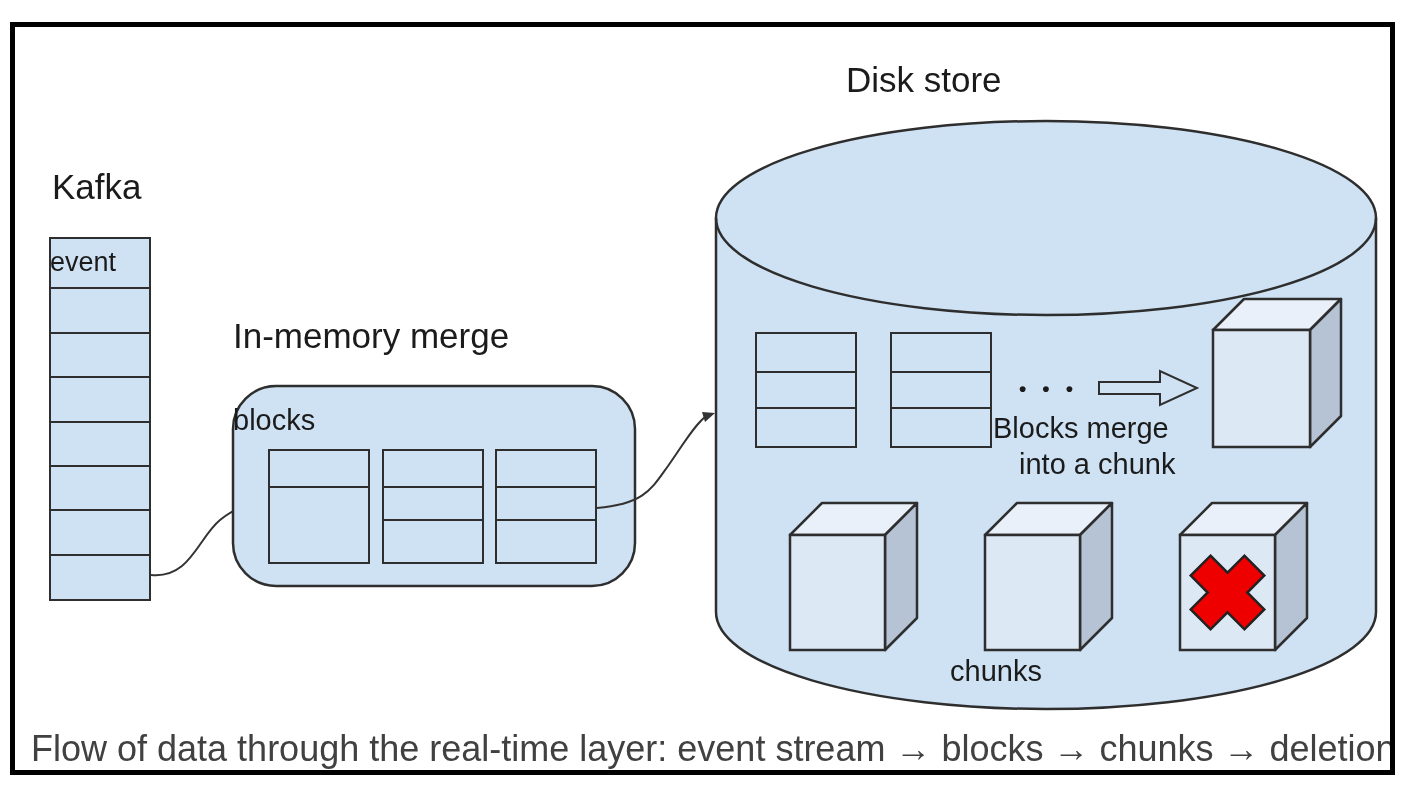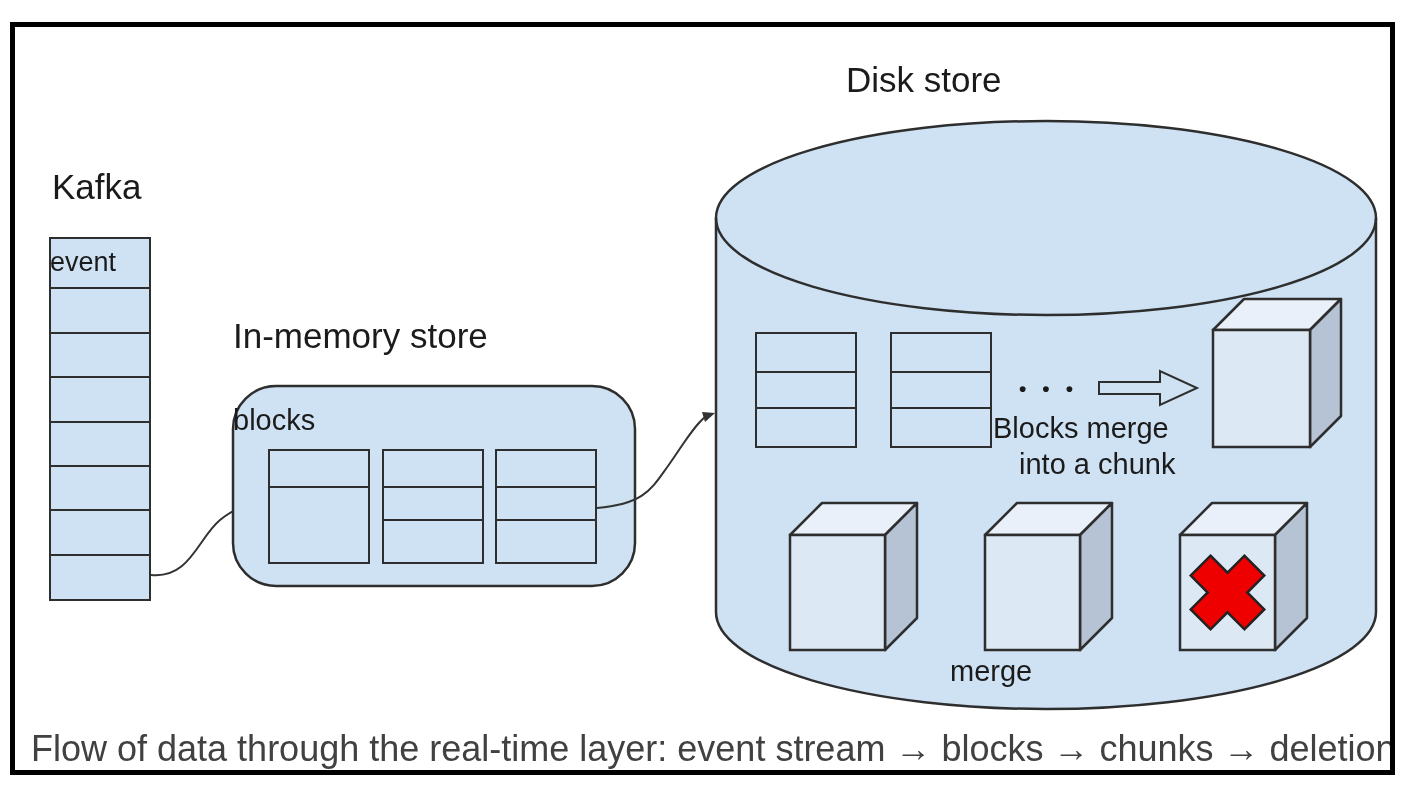--- a/index.html
+++ b/index.html
@@ -127,24 +127,24 @@
     <rect class="cube-front" x="1180" y="535" width="95" height="115"></rect>
     <g transform="translate(1227.5,592.5) rotate(45)">
       <path class="xmark" d="M-38,-14 L-14,-14 L-14,-38 L14,-38 L14,-14 L38,-14 L38,14 L14,14 L14,38 L-14,38 L-14,14 L-38,14 Z"></path>
     </g>
   </g>
 </svg>
 
 <div class="label title" style="left:52px;top:167px;">Kafka</div>
 <div class="label event-label centered" style="left:50px;top:247px;width:84px;">event</div>
 
-<div class="label title centered" style="left:233px;top:316px;width:402px;">In-memory store</div>
+<div class="label title centered" style="left:233px;top:316px;width:402px;">In-memory merge</div>
 <div class="label small centered" style="left:233px;top:404px;width:402px;">blocks</div>
 
 <div class="label title centered" style="left:846px;top:60px;width:400px;">Disk store</div>
 <div class="label dots" style="left:1019px;top:377px;">•••</div>
 <div class="label small" style="left:993px;top:412px;">Blocks merge</div>
 <div class="label small" style="left:1019px;top:448px;">into a chunk</div>
-<div class="label small centered" style="left:950px;top:655px;width:200px;">merge</div>
+<div class="label small centered" style="left:950px;top:655px;width:200px;">chunks</div>
 
 <div class="label caption" style="left:31px;top:714px;margin-top:14px;">Flow of data through the real-time layer: event stream → blocks → chunks → deletion</div>
 
 <div class="frame"></div>
 
 </body></html>

